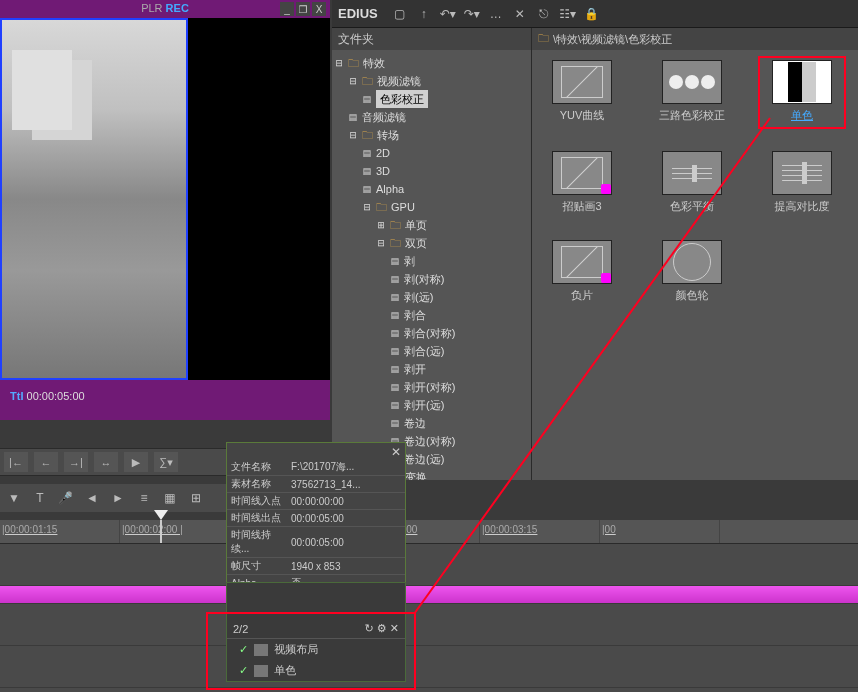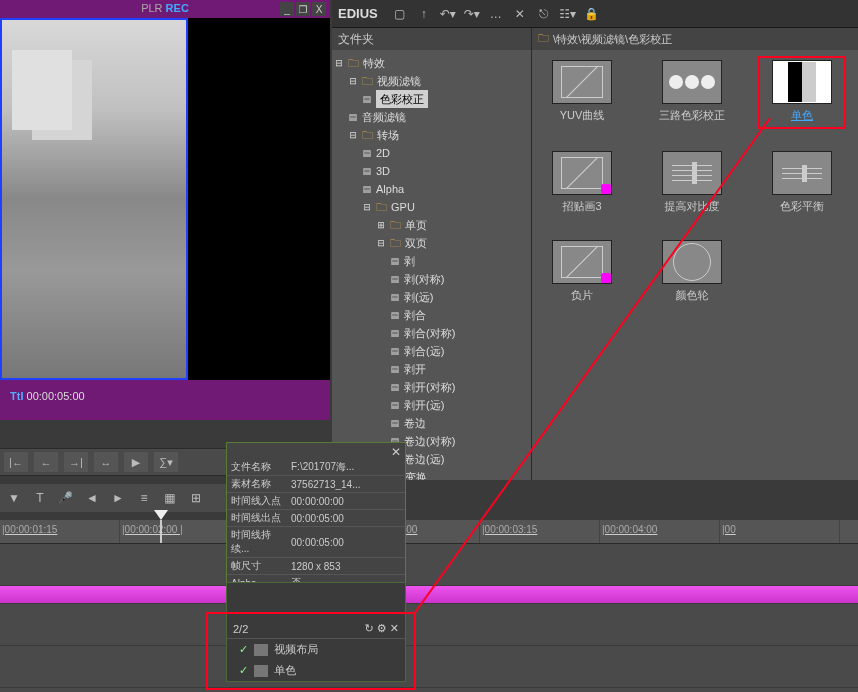--- a/index.html
+++ b/index.html
@@ -284,31 +284,31 @@
             <div class="thumb thumb-curve">
               <span class="pink-tag"></span>
             </div>
             <div class="elabel">招贴画3</div>
           </div>
         <div class="effect">
             <div class="thumb thumb-sliders">
               <span></span>
               <span></span>
               <span></span>
+            </div>
+            <div class="elabel">色彩平衡</div>
+          </div>
+        <div class="effect">
+            <div class="thumb thumb-sliders">
+              <span></span>
+              <span></span>
+              <span></span>
               <span class="pink-tag"></span>
             </div>
             <div class="elabel">提高对比度</div>
-          </div>
-        <div class="effect">
-            <div class="thumb thumb-sliders">
-              <span></span>
-              <span></span>
-              <span></span>
-            </div>
-            <div class="elabel">色彩平衡</div>
           </div>
         <div class="effect">
             <div class="thumb thumb-curve">
               <span class="pink-tag"></span>
             </div>
             <div class="elabel">负片</div>
           </div>
         <div class="effect">
             <div class="thumb thumb-wheel"></div>
             <div class="elabel">颜色轮</div>
@@ -337,21 +337,21 @@
     <tr>
           <td>时间线出点</td>
           <td>00:00:05:00</td>
         </tr>
     <tr>
           <td>时间线持续...</td>
           <td>00:00:05:00</td>
         </tr>
     <tr>
           <td>帧尺寸</td>
-          <td>1280 x 853</td>
+          <td>1940 x 853</td>
         </tr>
     <tr>
           <td>Alpha</td>
           <td>否</td>
         </tr>
     <tr>
           <td>冻结帧</td>
           <td>未启用</td>
         </tr>
     <tr>
@@ -383,21 +383,20 @@
     </div>
 </div>
 
 <div class="timeline">
   <div class="ruler">
     <div class="tick">|00:00:01:15</div>
     <div class="tick">|00:00:02:00   |</div>
     <div class="tick">|00:00:02:15</div>
     <div class="tick">|00:00:03:00</div>
     <div class="tick">|00:00:03:15</div>
-    <div class="tick">|00:00:04:00</div>
     <div class="tick">|00</div>
     <div class="playhead"></div>
   </div>
   <div class="tracks">
     <div class="track"></div>
     <div class="track magenta"></div>
     <div class="track"></div>
     <div class="track"></div>
   </div>
 </div>

